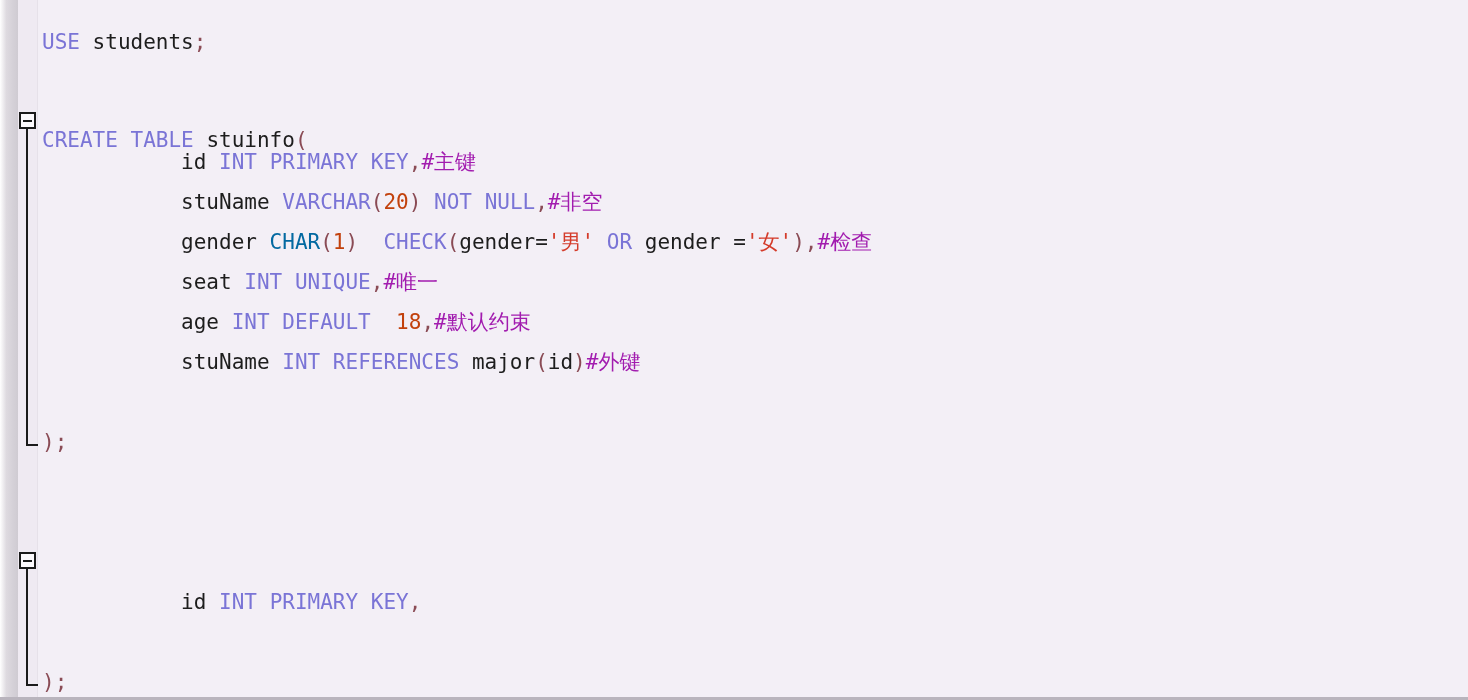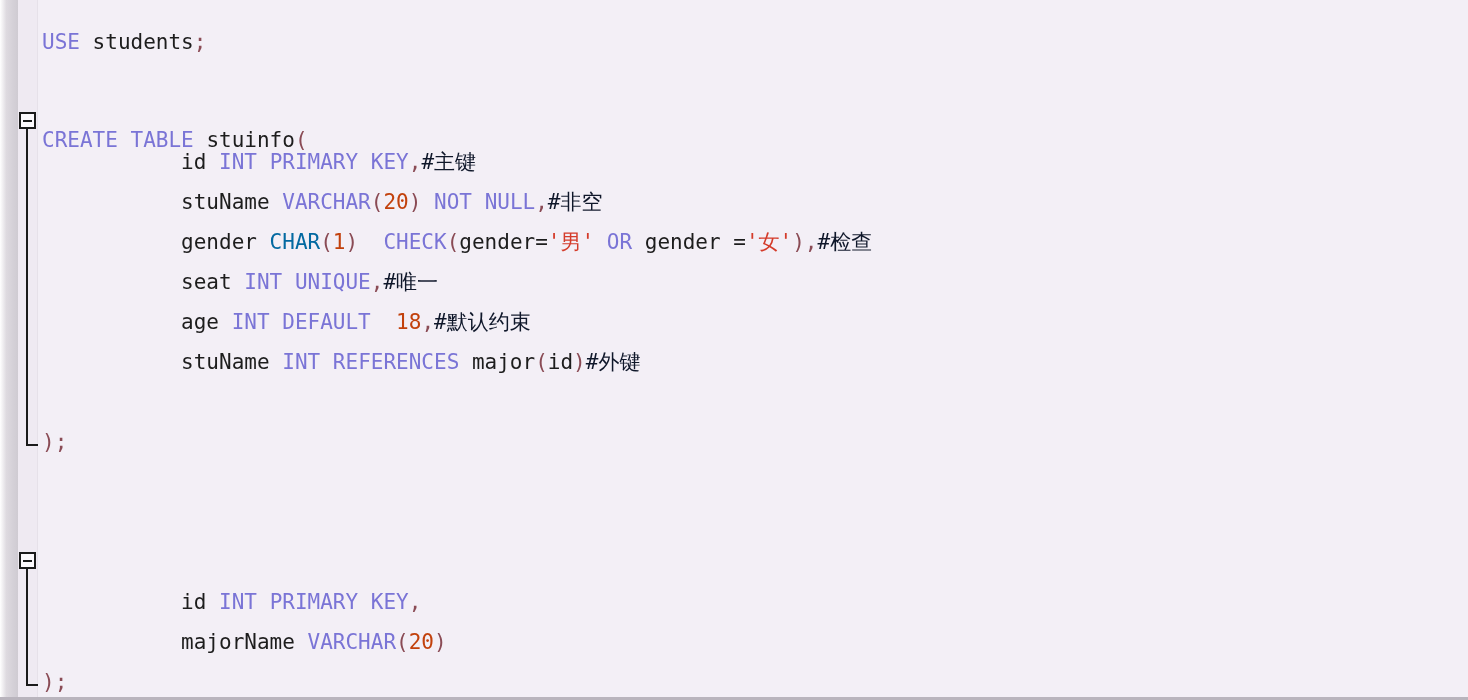--- a/index.html
+++ b/index.html
@@ -52,21 +52,21 @@
     letter-spacing: 0px;
     font-family: "DejaVu Sans Mono", "Liberation Mono", monospace;
   }
   
   .kw   { color: #7a74d6; }
   .type { color: #0369a1; }
   .id   { color: #1d1d1d; }
   .punc { color: #8a4b55; }
   .str  { color: #d43b2a; }
   .num  { color: #c2410c; }
-  .cmt  { color: #0f172a; text-align: right; }
+  .cmt  { color: #a21caf; text-align: right; }
 
   
   .fold-box {
     position: absolute;
     width: 17px;
     height: 17px;
     border: 2px solid #1a1a1a;
     background: #fbf9fc;
     box-sizing: border-box;
   }
@@ -107,21 +107,20 @@
       <div class="line" style="top: 182px;"><span class="id">           </span><span class="id">stuName</span><span class="id"> </span><span class="kw">VARCHAR</span><span class="punc">(</span><span class="num">20</span><span class="punc">)</span><span class="id"> </span><span class="kw">NOT</span><span class="id"> </span><span class="kw">NULL</span><span class="punc">,</span><span class="cmt">#非空</span></div>
       <div class="line" style="top: 222px;"><span class="id">           </span><span class="id">gender</span><span class="id"> </span><span class="type">CHAR</span><span class="punc">(</span><span class="num">1</span><span class="punc">)</span><span class="id">  </span><span class="kw">CHECK</span><span class="punc">(</span><span class="id">gender=</span><span class="str">'男'</span><span class="id"> </span><span class="kw">OR</span><span class="id"> </span><span class="id">gender =</span><span class="str">'女'</span><span class="punc">)</span><span class="punc">,</span><span class="cmt">#检查</span></div>
       <div class="line" style="top: 262px;"><span class="id">           </span><span class="id">seat</span><span class="id"> </span><span class="kw">INT</span><span class="id"> </span><span class="kw">UNIQUE</span><span class="punc">,</span><span class="cmt">#唯一</span></div>
       <div class="line" style="top: 302px;"><span class="id">           </span><span class="id">age</span><span class="id"> </span><span class="kw">INT</span><span class="id"> </span><span class="kw">DEFAULT</span><span class="id">  </span><span class="num">18</span><span class="punc">,</span><span class="cmt">#默认约束</span></div>
       <div class="line" style="top: 342px;"><span class="id">           </span><span class="id">stuName</span><span class="id"> </span><span class="kw">INT</span><span class="id"> </span><span class="kw">REFERENCES</span><span class="id"> </span><span class="id">major</span><span class="punc">(</span><span class="id">id</span><span class="punc">)</span><span class="cmt">#外键</span></div>
       <div class="line" style="top: 382px;"></div>
       <div class="line" style="top: 422px;"><span class="punc">)</span><span class="punc">;</span></div>
       <div class="line" style="top: 462px;"></div>
       <div class="line" style="top: 502px;"></div>
       <div class="line" style="top: 582px;"><span class="id">           </span><span class="id">id</span><span class="id"> </span><span class="kw">INT</span><span class="id"> </span><span class="kw">PRIMARY</span><span class="id"> </span><span class="kw">KEY</span><span class="punc">,</span></div>
-      <div class="line" style="top: 622px;"><span class="id">           </span><span class="id">majorName</span><span class="id"> </span><span class="kw">VARCHAR</span><span class="punc">(</span><span class="num">20</span><span class="punc">)</span></div>
       <div class="line" style="top: 662px;"><span class="punc">)</span><span class="punc">;</span></div>
     </div>
 
   <div class="fold-widgets" id="fold-widgets">
       <div class="fold-box" style="left: 19px; top: 112px;"></div>
       <div class="fold-line" style="left: 26px; top: 129px; height: 315px;"></div>
       <div class="fold-foot" style="left: 26px; top: 444px; width: 12px;"></div>
       <div class="fold-box" style="left: 19px; top: 552px;"></div>
       <div class="fold-line" style="left: 26px; top: 569px; height: 115px;"></div>
       <div class="fold-foot" style="left: 26px; top: 684px; width: 12px;"></div>

